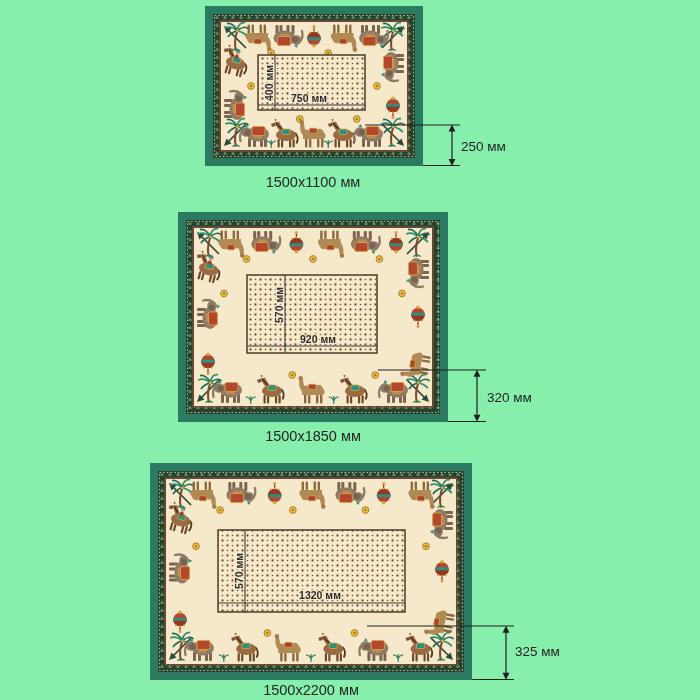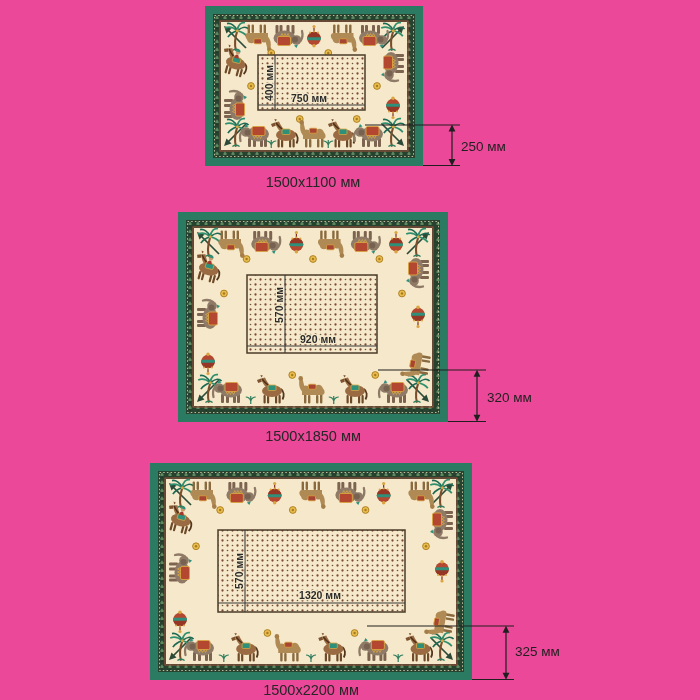--- a/index.html
+++ b/index.html
@@ -1,17 +1,17 @@
 <!DOCTYPE html>
 <html><head>
 <meta charset="utf-8">
 <title>Tablecloth sizes</title>
 <style>
   html,body{margin:0;padding:0;background:#ffffff;}
-  #canvas{position:relative;width:700px;height:700px;background:#ec4899;overflow:hidden;
+  #canvas{position:relative;width:700px;height:700px;background:#86efac;overflow:hidden;
           font-family:"Liberation Sans",sans-serif;}
   svg text{font-family:"Liberation Sans",sans-serif;}
   .inner-dim{font-size:10.5px;font-weight:600;fill:#2b2b2b;paint-order:stroke;stroke:#f6e9cb;stroke-width:2.5px;}
   .dim-label{font-size:13.5px;fill:#1f1f1f;}
   .size-label{font-size:14.5px;fill:#262626;text-anchor:middle;}
   .dim-line{stroke:#1f1f1f;stroke-width:1.2;}
   .dim-arrow{fill:#1f1f1f;}
   .inner-line{stroke:#3a3a3a;stroke-width:1.1;}
 </style>
 </head>

